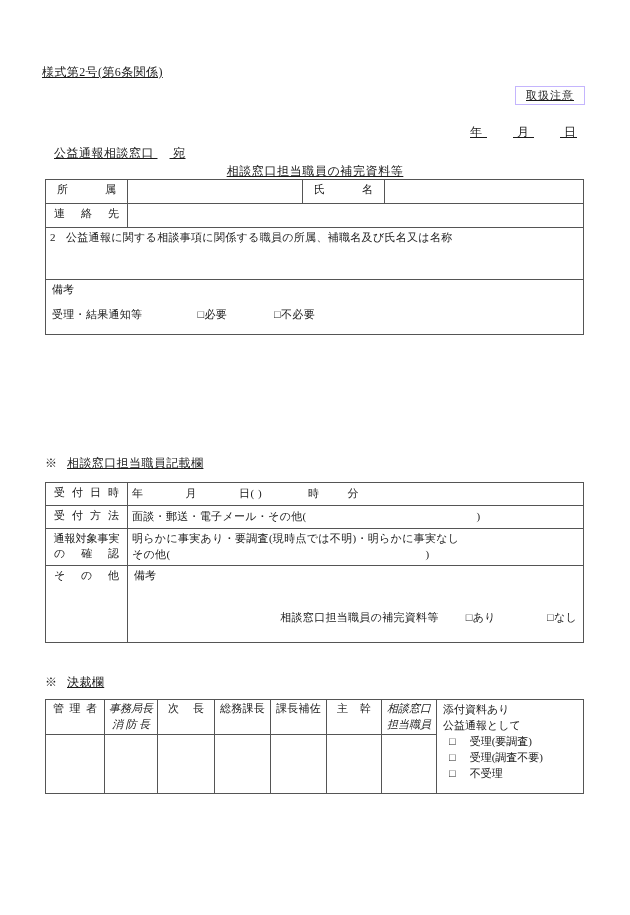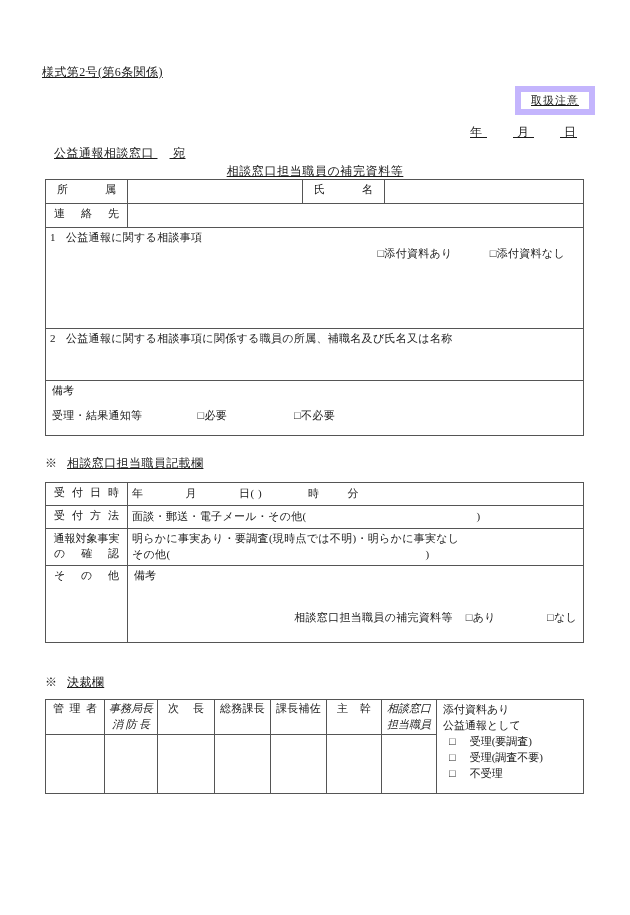--- a/index.html
+++ b/index.html
@@ -33,21 +33,21 @@
     top: 64px;
     font-size: 12px;
     letter-spacing: 0.4px;
   }
 
   .handling-box {
     left: 515px;
     top: 86px;
     width: 68px;
     height: 17px;
-    border: 6px solid #c4b5fd;
+    border: 1px solid #c4b5fd;
     font-size: 11px;
     text-align: center;
     line-height: 17px;
     letter-spacing: 1px;
   }
 
   .date-line {
     left: 470px;
     top: 124px;
     font-size: 12px;
@@ -119,21 +119,21 @@
     text-align: right;
     padding-right: 14px;
     letter-spacing: 0.3px;
   }
   .chk-row .opt { display: inline-block; margin-left: 34px; }
   .cb { display: inline-block; }
 
   .remarks-line1 { padding: 2px 6px 0 6px; }
   .remarks-line2 { padding: 9px 6px 3px 6px; letter-spacing: 0.3px; }
   .remarks-line2 .o1 { display: inline-block; margin-left: 52px; }
-  .remarks-line2 .o2 { display: inline-block; margin-left: 64px; }
+  .remarks-line2 .o2 { display: inline-block; margin-left: 44px; }
 
   
   .sec-head {
     font-size: 12px;
     letter-spacing: 0.4px;
   }
   .sec-head .mk { display: inline-block; width: 22px; }
   #sec-staff { left: 45px; top: 455px; }
   #sec-approval { left: 45px; top: 674px; }
 
@@ -147,21 +147,21 @@
   .method-line { letter-spacing: 0.3px; }
   .paren-wide { display: inline-block; width: 170px; }
   .paren-wide2 { display: inline-block; width: 255px; }
 
   .other-inner { min-height: 58px; position: relative; }
   .other-bottom {
     text-align: right;
     padding: 26px 6px 2px 0;
     letter-spacing: 0.3px;
   }
-  .other-bottom .ob1 { display: inline-block; margin-left: 10px; }
+  .other-bottom .ob1 { display: inline-block; margin-left: 24px; }
   .other-bottom .ob2 { display: inline-block; margin-left: 48px; }
 
   
   #tbl-approval { left: 45px; top: 699px; width: 538px; }
   #tbl-approval td { padding: 1px 3px; }
   .two-line { line-height: 1.35; text-align: center; white-space: nowrap; font-style: italic; }
   .judge-cell { padding: 2px 6px !important; line-height: 1.5; }
   .judge-opt { padding-left: 6px; }
   .judge-opt .cb { margin-right: 14px; }
   .sign-row td { height: 56px; }
@@ -217,31 +217,20 @@
       </tr>
       <tr>
         <td class="lbl-just" style="height:19px">
           <div class="spread-narrow">
               <span>連</span>
               <span>絡</span>
               <span>先</span>
             </div>
         </td>
         <td class="fill" colspan="3"></td>
-      </tr>
-      <tr>
-        <td colspan="4" class="cell-pad" style="height:96px">
-          <div class="item-head">
-            <span class="num">1</span><span>公益通報に関する相談事項</span>
-          </div>
-          <div class="chk-row">
-            <span class="opt"><span class="cb">□</span><span>添付資料あり</span></span>
-            <span class="opt"><span class="cb">□</span><span>添付資料なし</span></span>
-          </div>
-        </td>
       </tr>
       <tr>
         <td colspan="4" class="cell-pad" style="height:47px">
           <div class="item-head">
             <span class="num">2</span><span>公益通報に関する相談事項に関係する職員の所属、補職名及び氏名又は名称</span>
           </div>
         </td>
       </tr>
       <tr>
         <td colspan="4" style="height:54px; padding:0">

